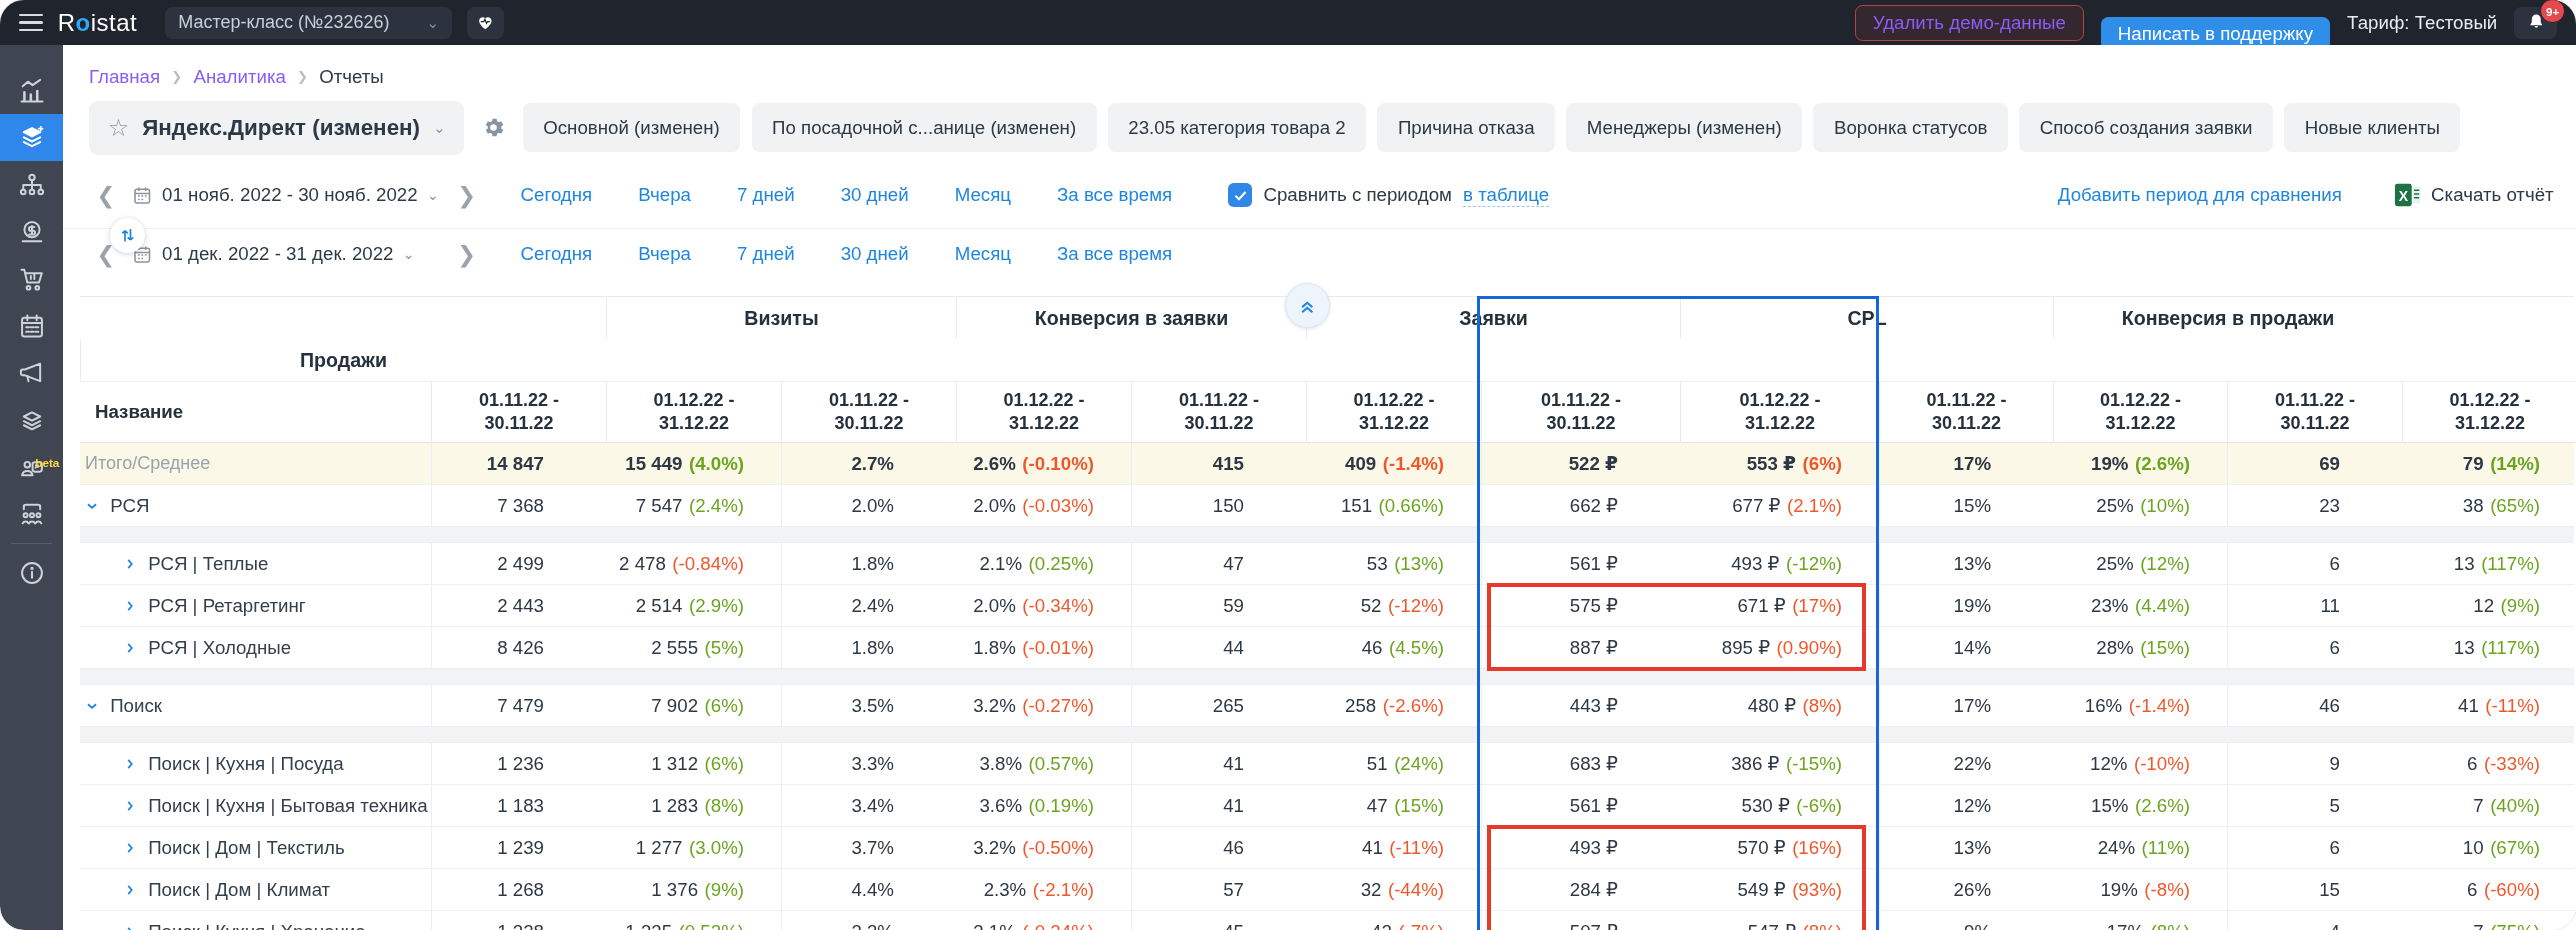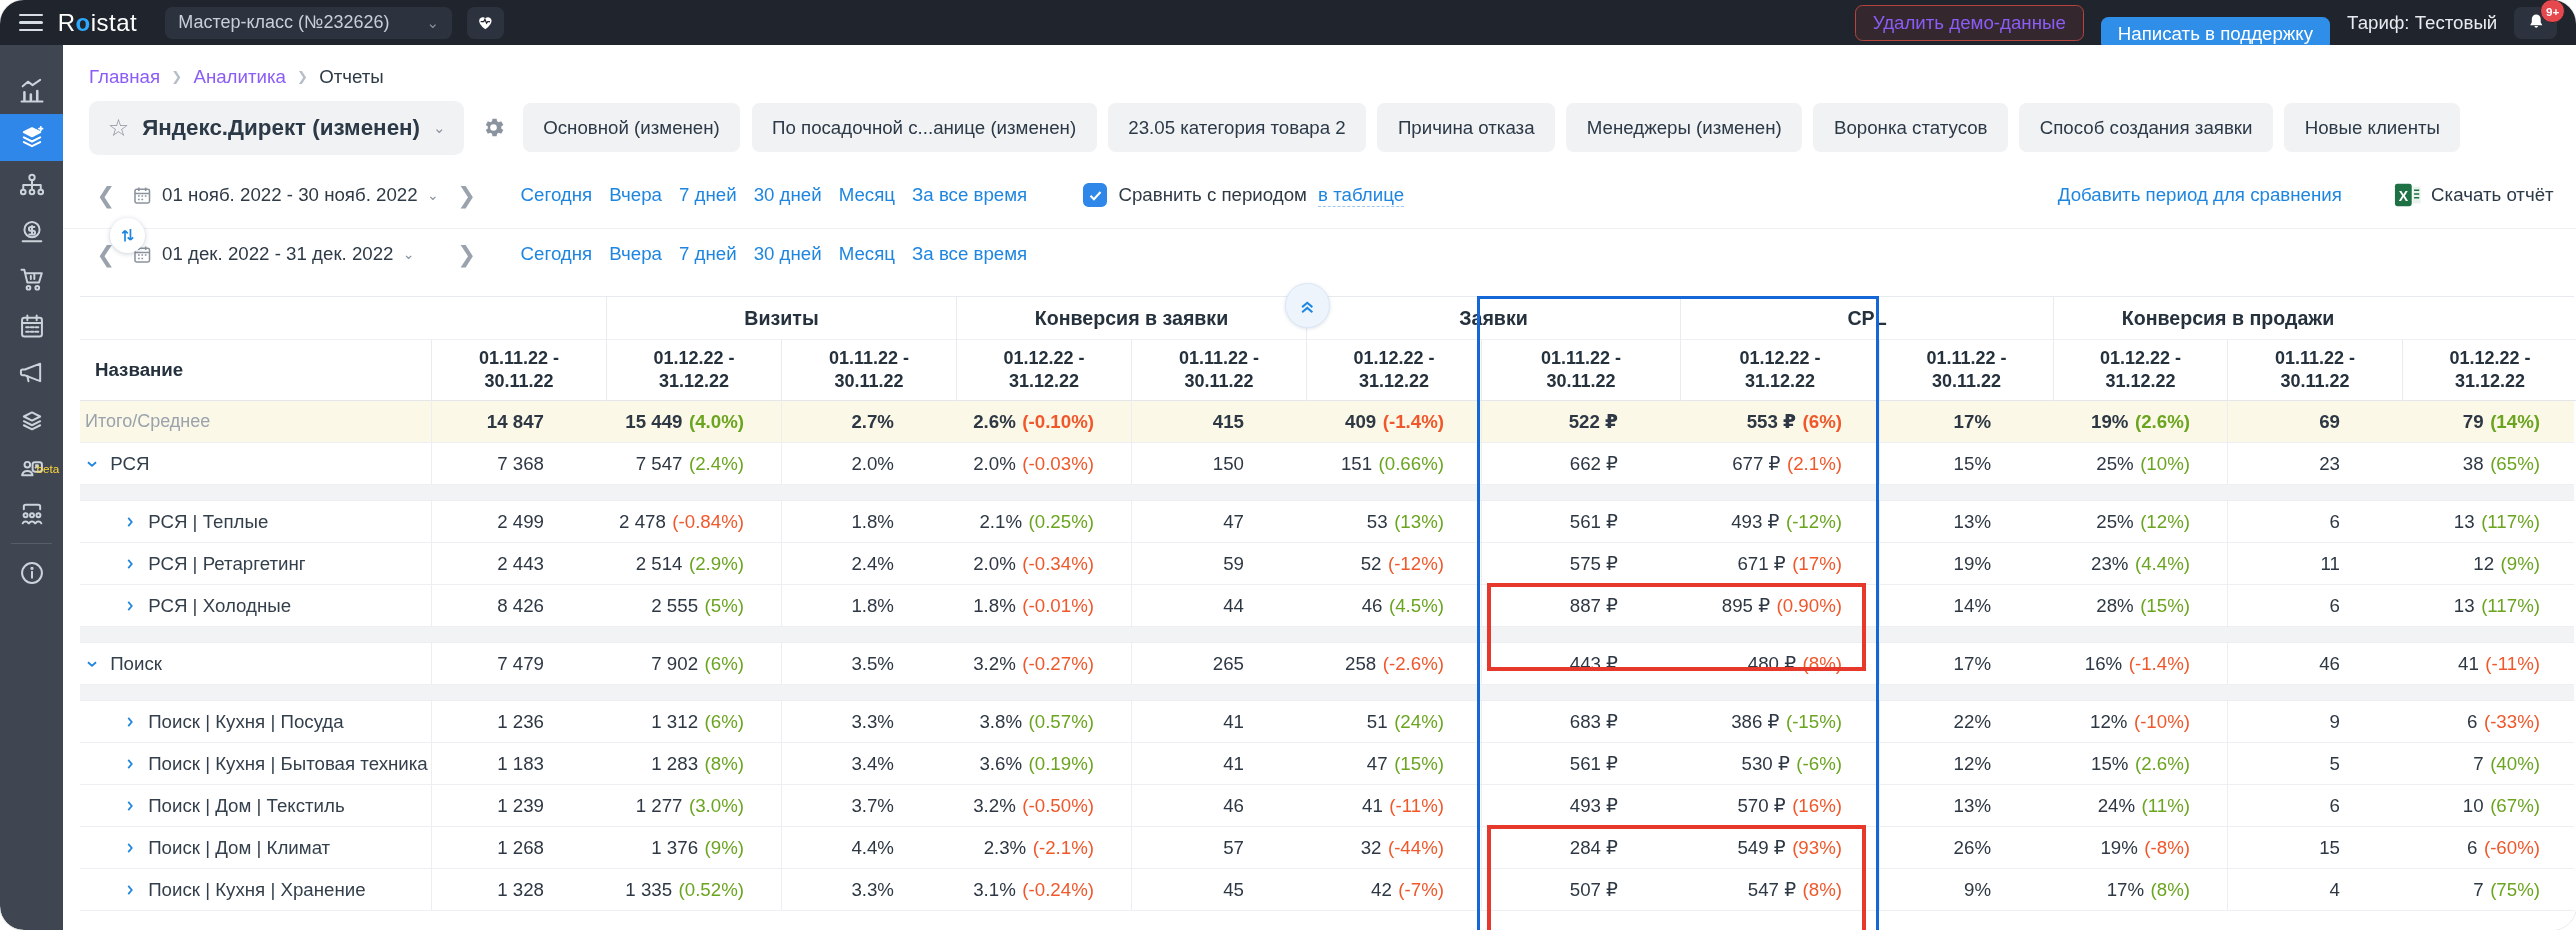--- a/index.html
+++ b/index.html
@@ -21,21 +21,21 @@
   .btn-primary{background:#2f8fe8;color:#fff;font-size:18.7px;border-radius:7.5px;height:34px;padding:0 17px;display:flex;align-items:center;margin-top:23px;}
   .tariff{color:#e8ecf0;font-size:18.7px;}
   .badge{position:absolute;top:-7.5px;right:-7.5px;background:#e5484d;color:#fff;border-radius:50%;width:22.4px;height:22.4px;font-size:11.7px;font-weight:700;display:flex;align-items:center;justify-content:center;border:1.9px solid #20252d;}
 
   
   .sidebar{position:absolute;top:45px;left:0;bottom:0;width:63px;background:#3f4551;border-bottom-left-radius:24px;}
   .side-item{width:63px;height:47px;display:flex;align-items:center;justify-content:center;position:relative;cursor:pointer;}
   .side-item.active{background:#2e87e9;}
   .side-item svg{width:28px;height:28px;}
   .side-div{height:0.9px;background:#565d69;margin:5.6px 11.2px;}
-  .beta{position:absolute;top:19px;right:3.7px;color:#ffd83b;font-size:11.7px;font-weight:400;margin-left:24px;}
+  .beta{position:absolute;top:13px;right:3.7px;color:#ffd83b;font-size:11.7px;font-weight:700;margin-left:24px;}
   .side-group{padding-top:22.4px;}
 
   
   .main{position:absolute;top:45px;left:63px;right:0;bottom:0;background:#fff;}
   .bc{padding:20.5px 0 0 26px;font-size:18.7px;display:flex;gap:11.2px;align-items:center;}
   .bc a{color:#8b5cf6;text-decoration:none;cursor:pointer;}
   .bc .sep{color:#b6bec7;font-size:16px;}
   .bc .cur{color:#2e3a46;}
 
   .report-row{display:flex;align-items:center;gap:13px;margin:13px 22.4px 0 26px;}
@@ -44,21 +44,21 @@
   .star{font-size:24px;color:#8b949e;}
   .gear{color:#8b949e;margin:0 3.7px;}
   .tabs{display:flex;gap:11.2px;align-items:center;flex:0 1 auto;}
   .tab{background:#f1f2f4;border-radius:7.5px;height:49px;display:flex;align-items:center;padding:0 20.5px;font-size:18.7px;color:#2c3947;white-space:nowrap;cursor:pointer;}
 
   .period-row{display:flex;align-items:center;margin:15px 22.4px 0 26px;height:47px;position:relative;}
   .period-row.first{border-bottom:0;}
   .p-nav{color:#9aa3ad;font-size:22.4px;width:34px;text-align:center;cursor:pointer;}
   .p-date{display:flex;align-items:center;gap:9.3px;font-size:18.7px;color:#2e3a46;margin:0 9.3px;width:308px;cursor:pointer;}
   .p-date .chev{color:#8a939e;font-size:14px;}
-  .quick{display:flex;gap:17px;margin-left:37px;}
+  .quick{display:flex;gap:46px;margin-left:37px;}
   .quick a{color:#1f86e0;font-size:18.7px;text-decoration:none;white-space:nowrap;cursor:pointer;}
   .cmp{display:flex;align-items:center;gap:11.2px;margin-left:56px;}
   .cbox{width:24px;height:24px;border-radius:5.6px;background:#2e87e9;display:flex;align-items:center;justify-content:center;}
   .cmp label{font-size:18.7px;color:#2e3a46;}
   .dashed-link{color:#1f86e0;font-size:18.7px;border-bottom:1.4px dashed #9cc6ef;cursor:pointer;}
   .row-split{height:0.9px;background:#f0f1f3;margin:9.3px 0 0 0;}
   .add-period{margin-left:auto;color:#1f86e0;font-size:18.7px;cursor:pointer;white-space:nowrap;}
   .download{display:flex;align-items:center;gap:9.3px;margin-left:52px;font-size:18.7px;color:#2c3947;cursor:pointer;white-space:nowrap;}
   .swap{position:absolute;left:20.5px;top:-13px;width:35px;height:35px;border-radius:50%;background:#fff;box-shadow:0 0.9px 5.6px rgba(40,60,90,.25);display:flex;align-items:center;justify-content:center;z-index:3;cursor:pointer;}
 
@@ -319,20 +319,21 @@
     </div>
 
     <div class="table-wrap" id="table-wrap">
       <div class="tgrid tgroups" id="tgroups">
           <div class="gcell namecell"></div>
           <div class="gcell">Визиты</div>
           <div class="gcell">Конверсия в заявки</div>
           <div class="gcell">Заявки</div>
           <div class="gcell">CPL</div>
           <div class="gcell">Конверсия в продажи</div>
+          <div class="gcell">Продажи</div>
         </div>
       <div class="tgrid tsub" id="tsub">
           <div class="tcell namehead">Название</div>
           <div class="tcell">01.11.22 - 30.11.22</div>
           <div class="tcell">01.12.22 - 31.12.22</div>
           <div class="tcell">01.11.22 - 30.11.22</div>
           <div class="tcell">01.12.22 - 31.12.22</div>
           <div class="tcell">01.11.22 - 30.11.22</div>
           <div class="tcell">01.12.22 - 31.12.22</div>
           <div class="tcell">01.11.22 - 30.11.22</div>

